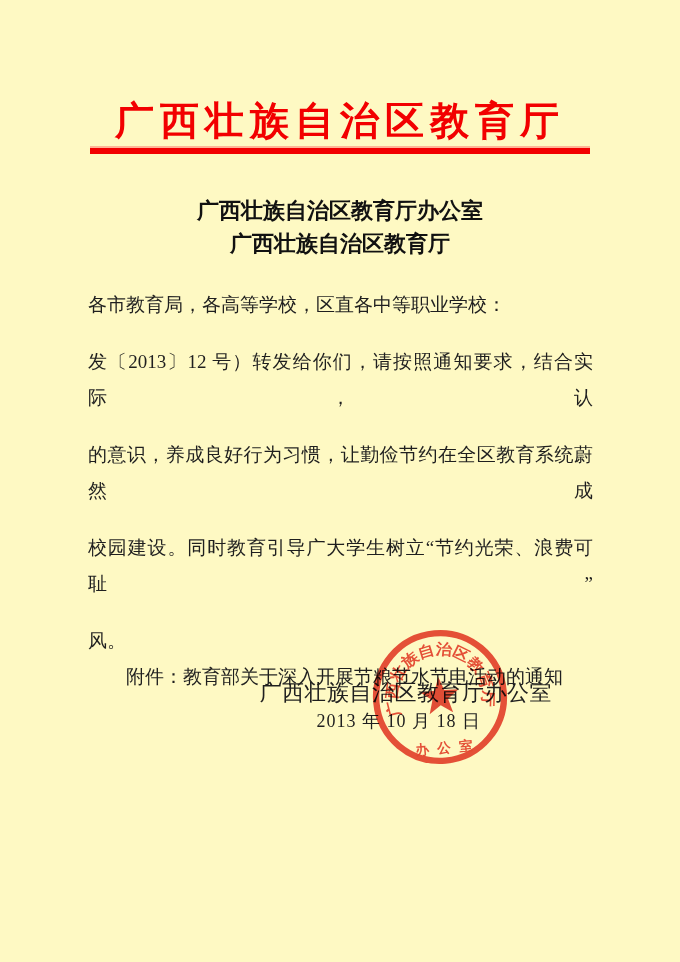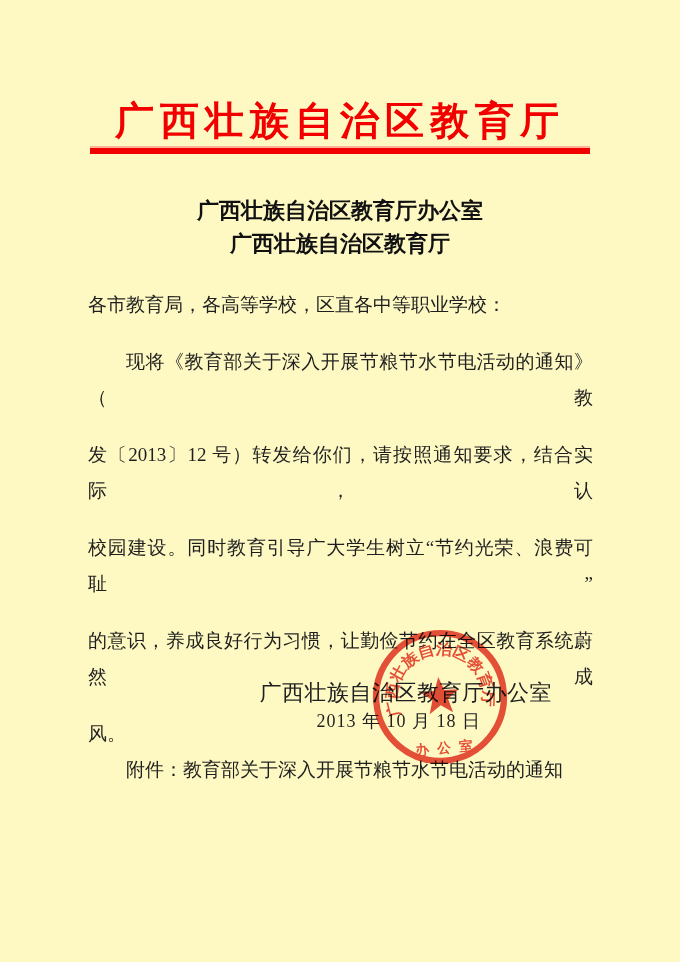--- a/index.html
+++ b/index.html
@@ -110,24 +110,23 @@
 
   <div class="red-rule"></div>
 
   <div class="doc-title">
     <div>广西壮族自治区教育厅办公室</div>
     <div>广西壮族自治区教育厅</div>
   </div>
 
   <div class="body-block">
     <div class="pline">各市教育局，各高等学校，区直各中等职业学校：</div>
-    <div class="pline first fill">现将《教育部关于深入开展节粮节水节电活动的通知》（教</div>
     <div class="pline fill">发〔2013〕12 号）转发给你们，请按照通知要求，结合实际，认</div>
+    <div class="pline fill">的意识，养成良好行为习惯，让勤俭节约在全区教育系统蔚然成</div>
     <div class="pline fill">校园建设。同时教育引导广大学生树立“节约光荣、浪费可耻”</div>
-    <div class="pline fill">的意识，养成良好行为习惯，让勤俭节约在全区教育系统蔚然成</div>
     <div class="pline">风。</div>
     <div class="attachment">附件：教育部关于深入开展节粮节水节电活动的通知</div>
   </div>
 
   <div class="sig-office">广西壮族自治区教育厅办公室</div>
   <div class="sig-date">2013 年 10 月 18 日</div>
 
   <div class="seal">
     <svg viewBox="0 0 160 160" width="146" height="146">
       <defs>

